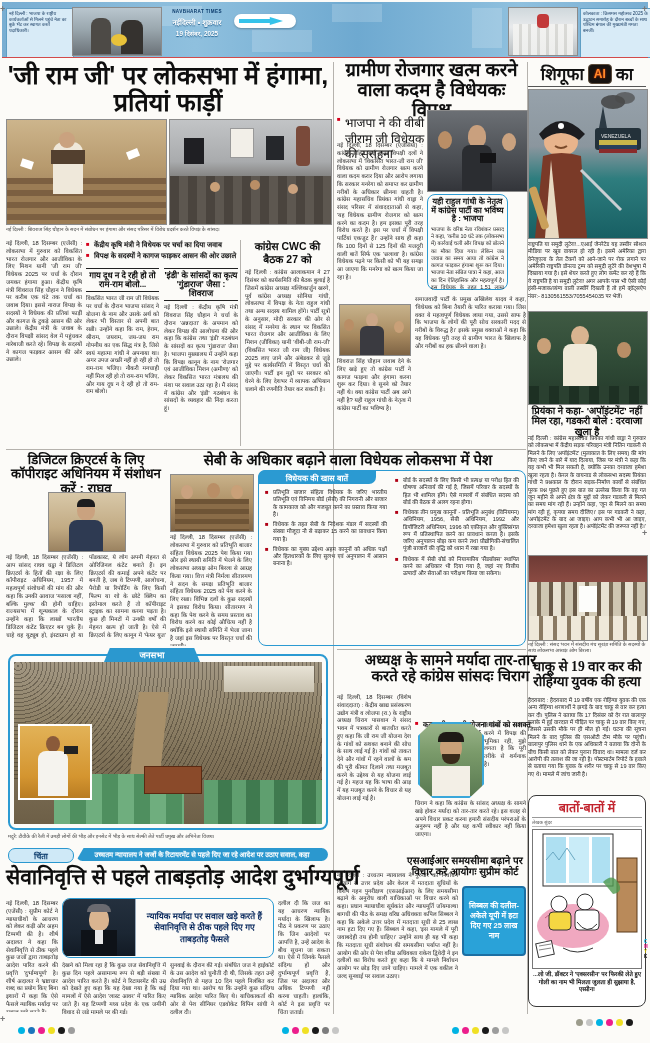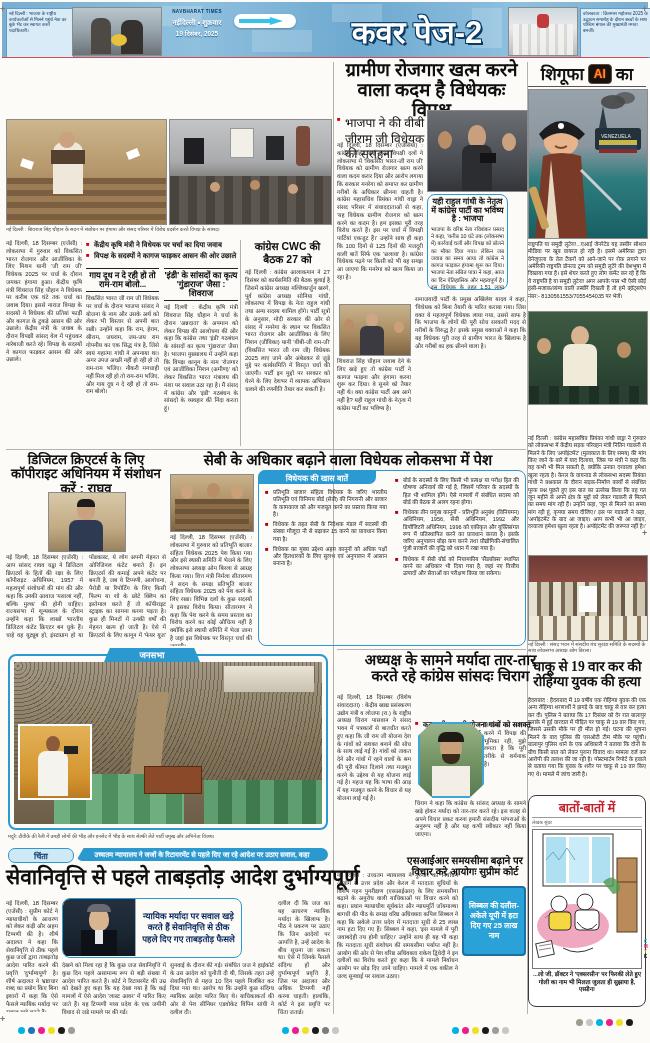--- a/index.html
+++ b/index.html
@@ -49,43 +49,41 @@
     <div class="abs" style="left:160px;top:7px;width:70px;height:44px;text-align:center;">
       <div style="font-size:4.6px;font-weight:bold;color:#0a3a6b;letter-spacing:.4px;">NAVBHARAT TIMES</div>
       <div style="margin-top:3px;font-size:7.2px;font-weight:bold;color:#ffffff;text-shadow:0 1px 1px #1c5e8e;">नईदिल्ली • शुक्रवार</div>
       <div style="margin-top:2px;font-size:6.4px;font-weight:bold;color:#ffffff;text-shadow:0 1px 1px #1c5e8e;">19 दिसंबर, 2025</div>
     </div>
 
     <div class="abs" style="left:232px;top:12px;width:62px;height:14px;background:#ffffff;border-radius:8px;box-shadow:0 1px 2px rgba(0,0,0,.25);">
       <div style="position:absolute;left:5px;top:3px;width:44px;height:8px;background:#35c3ea;clip-path:polygon(0 25%,70% 25%,70% 0,100% 50%,70% 100%,70% 75%,0 75%);"></div>
     </div>
 
-    <div class="abs" style="left:300px;top:6px;width:230px;height:45px;display:flex;align-items:center;justify-content:center;">
-      <span style="font-size:31px;font-weight:bold;color:#ffffff;text-shadow:2px 2px 0 #0a3a66,-1px -1px 0 #0a3a66,1px -1px 0 #0a3a66,-1px 1px 0 #0a3a66;">कवर पेज-2</span>
-    </div>
 
     <div class="photo" style="left:506px;top:5px;width:68px;height:47px;background:linear-gradient(180deg,#cfd8dc 0%,#e8eaec 40%,#b9bfc2 100%);">
       <div style="position:absolute;left:4px;top:16px;width:60px;height:31px;background:repeating-linear-gradient(90deg,#f3f3f1 0 6px,#d8d8d4 6px 9px);opacity:.9;"></div>
       <div style="position:absolute;left:28px;top:6px;width:12px;height:14px;background:#c23a3a;border-radius:4px;"></div>
     </div>
 
     <div class="hcap" style="left:578px;top:6px;width:66px;height:44px;">कोलकाता : क्रिसमस महोत्सव 2025 के उद्घाटन समारोह के दौरान बच्चों के साथ पश्चिम बंगाल की मुख्यमंत्री ममता बनर्जी।</div>
   </div>
   <div class="abs" style="left:2px;top:57px;width:646px;height:1px;background:#d24a4a;"></div>
 
   <div class="crop" style="left:0px;top:4px;">+</div>
   <div class="crop" style="left:642px;top:4px;">+</div>
   <div class="crop" style="left:0px;top:1014px;">+</div>
   <div class="crop" style="left:642px;top:528px;">+</div>
 
   <div class="vrule" style="left:333px;top:62px;height:952px;"></div>
   <div class="vrule" style="left:527px;top:62px;height:952px;"></div>
   <div class="hrule" style="left:6px;top:449px;width:520px;"></div>
   <div class="hrule" style="left:337px;top:649px;width:189px;"></div>
 
+  <div class="abs hl" style="left:6px;top:62px;width:324px;height:54px;font-size:25px;">'जी राम जी' पर लोकसभा में हंगामा, प्रतियां फाड़ीं</div>
 
   <div class="photo" style="left:6px;top:119px;width:159px;height:104px;background:linear-gradient(180deg,#cdb58c 0%,#b79a6e 45%,#8a6c4b 100%);">
     <div style="position:absolute;left:0;top:58px;width:159px;height:46px;background:repeating-linear-gradient(180deg,#7c5f41 0 6px,#9b7c55 6px 12px);"></div>
     <div style="position:absolute;left:46px;top:22px;width:30px;height:52px;background:#efe8da;border-radius:10px 10px 0 0;"></div>
     <div style="position:absolute;left:52px;top:12px;width:16px;height:16px;background:#caa27f;border-radius:50%;"></div>
     <div style="position:absolute;left:44px;top:30px;width:34px;height:14px;background:#53402f;"></div>
     <div style="position:absolute;left:14px;top:40px;width:12px;height:8px;background:#fff;transform:rotate(18deg);"></div>
     <div style="position:absolute;left:120px;top:30px;width:12px;height:8px;background:#fff;transform:rotate(-22deg);"></div>
   </div>
 
@@ -185,20 +183,21 @@
   <div class="abs bd" style="left:528px;top:241px;width:118px;height:66px;font-size:5.5px;">राष्ट्रपति या समुद्री लुटेरा!...एआई जेनरेटेड यह तस्वीर सोशल मीडिया पर खूब वायरल हो रही है। इसमें अमेरिका द्वारा वेनेजुएला के तेल टैंकरों को आने-जाने पर रोक लगाने पर अमेरिकी राष्ट्रपति डॉनल्ड ट्रम्प को समुद्री लुटेरे की वेशभूषा में दिखाया गया है। इसे शेयर करते हुए लोग कमेंट कर रहे हैं कि ये राष्ट्रपति है या समुद्री लुटेरा! अगर आपके पास भी ऐसी कोई हंसी-मजाक/व्यंग्य वाली तस्वीरें दिखती हैं तो हमें व्हॉट्सऐप नंबर:- 8130561553/7055454035 पर भेजें।</div>
 
   <div class="photo" style="left:528px;top:311px;width:118px;height:92px;background:linear-gradient(180deg,#3f5a43 0%,#2f4a36 55%,#24392a 100%);">
     <div style="position:absolute;left:42px;top:14px;width:18px;height:20px;background:#d9b490;border-radius:50%;"></div>
     <div style="position:absolute;left:34px;top:32px;width:34px;height:42px;background:#f0ead9;border-radius:8px 8px 0 0;"></div>
     <div style="position:absolute;left:8px;top:26px;width:14px;height:16px;background:#c9a078;border-radius:50%;"></div>
     <div style="position:absolute;left:88px;top:30px;width:14px;height:16px;background:#b98e66;border-radius:50%;"></div>
     <div style="position:absolute;left:0px;top:74px;width:118px;height:18px;background:repeating-linear-gradient(90deg,#1d3023 0 10px,#2a4030 10px 20px);"></div>
   </div>
 
+  <div class="abs hl" style="left:528px;top:406px;width:118px;height:26px;font-size:9.6px;">प्रियंका ने कहा- 'अपॉइंटमेंट' नहीं मिल रहा, गडकरी बोले : दरवाजा खुला है</div>
   <div class="abs bd" style="left:528px;top:435px;width:118px;height:116px;font-size:5.5px;">नई दिल्ली : कांग्रेस महासचिव प्रियंका गांधी वाड्रा ने गुरुवार को लोकसभा में केंद्रीय सड़क परिवहन मंत्री नितिन गडकरी से मिलने के लिए 'अपॉइंटमेंट' (मुलाकात के लिए समय) की मांग किए जाने के बारे में याद दिलाया, जिस पर मंत्री ने कहा कि यह कभी भी मिल सकती है, क्योंकि उनका दरवाजा हमेशा खुला रहता है। केरल के वायनाड से लोकसभा सदस्य प्रियंका गांधी ने प्रश्नकाल के दौरान सड़क-निर्माण कार्यों से संबंधित पूरक प्रश्न पूछते हुए इस बात का उल्लेख किया कि वह गत जून महीने से अपने क्षेत्र के मुद्दों को लेकर गडकरी से मिलने का समय मांग रही हैं। उन्होंने कहा, 'जून से मिलने का समय मांग रही हूं, कृपया समय दीजिए।' इस पर गडकरी ने कहा, 'अपॉइंटमेंट के बाद आ जाइए। आप कभी भी आ जाइए, दरवाजा हमेशा खुला रहता है। अपॉइंटमेंट की जरूरत नहीं है।'</div>
 
   <div class="photo" style="left:528px;top:555px;width:118px;height:84px;background:linear-gradient(180deg,#6e3b35 0%,#8a4a42 30%,#5d4a3d 100%);">
     <div style="position:absolute;left:0;top:26px;width:118px;height:34px;background:repeating-linear-gradient(90deg,#e8e2d2 0 8px,#7a6a55 8px 12px,#cfc7b2 12px 20px,#6a5a48 20px 24px);"></div>
     <div style="position:absolute;left:0;top:60px;width:118px;height:24px;background:repeating-linear-gradient(90deg,#efe9da 0 10px,#8a7a62 10px 14px);"></div>
     <div style="position:absolute;left:50px;top:30px;width:18px;height:26px;background:#fdfdfb;"></div>
   </div>
   <div class="abs cap" style="left:528px;top:641px;width:118px;height:16px;">नई दिल्ली : संसद भवन में संसदीय मंच सुरक्षा समिति के सदस्यों के साथ लोकसभा अध्यक्ष ओम बिरला।</div>
 
   <div class="abs hl" style="left:528px;top:660px;width:118px;height:34px;font-size:13.6px;font-family:Liberation Serif, serif;">चाकू से 19 वार कर की रोहिंग्या युवक की हत्या</div>
@@ -312,21 +311,21 @@
     <div class="bd" style="height:130px;">नई दिल्ली : उच्चतम न्यायालय ने गुरुवार को निर्वाचन आयोग से उत्तर प्रदेश और केरल में मतदाता सूचियों के विशेष गहन पुनरीक्षण (एसआईआर) के लिए समयसीमा बढ़ाने के अनुरोध वाली याचिकाओं पर विचार करने को कहा। प्रधान न्यायाधीश सूर्यकांत और न्यायमूर्ति जॉयमाल्या बागची की पीठ के समक्ष वरिष्ठ अधिवक्ता कपिल सिब्बल ने कहा कि अकेले उत्तर प्रदेश में मतदाता सूची से 25 लाख नाम हटा दिए गए हैं। सिब्बल ने कहा, 'इस मामले में पूरी जवाबदेही तय होनी चाहिए।' उन्होंने साथ ही यह भी कहा कि मतदाता सूची संशोधन की समयसीमा पर्याप्त नहीं है। आयोग की ओर से पेश वरिष्ठ अधिवक्ता राकेश द्विवेदी ने इन दलीलों का विरोध करते हुए कहा कि ये मामले निर्वाचन आयोग पर छोड़ दिए जाने चाहिए। मामले में एक वकील ने जल्द सुनवाई पर सवाल उठाए।</div>
   </div>
 
   <div class="abs" style="left:8px;top:848px;width:64px;height:13px;background:#cfe9f7;border:1px solid #2b98cf;border-radius:7px;display:flex;align-items:center;justify-content:center;font-size:8px;font-weight:bold;color:#0a3a6b;">चिंता</div>
   <div class="abs kicker-pill" style="left:76px;top:848px;width:252px;height:13px;font-size:6.8px;clip-path:polygon(3% 0,100% 0,100% 100%,0 100%);">उच्चतम न्यायालय ने जजों के रिटायरमेंट से पहले दिए जा रहे आदेश पर उठाए सवाल, कहा</div>
 
   <div class="abs hl" style="left:6px;top:866px;width:452px;height:26px;font-size:21px;text-align:left;">सेवानिवृत्ति से पहले ताबड़तोड़ आदेश दुर्भाग्यपूर्ण</div>
 
   <div class="abs bd" style="left:6px;top:900px;width:52px;height:112px;">नई दिल्ली, 18 दिसम्बर (एजेंसी) : सुप्रीम कोर्ट ने न्यायाधीशों के आचरण को लेकर कड़ी और अहम टिप्पणी की है। शीर्ष अदालत ने कहा कि सेवानिवृत्ति से ठीक पहले कुछ जजों द्वारा ताबड़तोड़ आदेश पारित करने की प्रवृत्ति 'दुर्भाग्यपूर्ण' है। शीर्ष अदालत ने भ्रष्टाचार शब्द का प्रयोग किए बिना इशारों में कहा कि ऐसे फैसले न्यायिक मर्यादा पर सवाल खड़े करते हैं।</div>
 
-  <div class="abs bluebox" style="left:62px;top:898px;width:180px;height:60px;box-sizing:border-box;display:flex;overflow:hidden;">
+  <div class="abs bluebox" style="left:62px;top:898px;width:212px;height:60px;box-sizing:border-box;display:flex;overflow:hidden;">
     <div class="photo" style="position:relative;left:0;top:0;width:72px;height:57px;border:none;border-right:1px solid #9ab;flex:0 0 72px;background:linear-gradient(180deg,#24303e 0%,#1b2633 60%,#121a24 100%);">
       <div style="position:absolute;left:26px;top:8px;width:20px;height:24px;background:#d9b490;border-radius:50% 50% 42% 42%;"></div>
       <div style="position:absolute;left:24px;top:5px;width:24px;height:8px;background:#6a6a70;border-radius:8px 8px 0 0;"></div>
       <div style="position:absolute;left:18px;top:31px;width:36px;height:26px;background:#0e1218;"></div>
       <div style="position:absolute;left:32px;top:31px;width:8px;height:14px;background:#e8e8e8;"></div>
     </div>
     <div style="flex:1;display:flex;align-items:center;justify-content:center;padding:2px 4px;font-size:8.6px;font-weight:bold;color:#0a2a5e;text-align:center;line-height:1.3;">न्यायिक मर्यादा पर सवाल खड़े करते हैं सेवानिवृत्ति से ठीक पहले दिए गए ताबड़तोड़ फैसले</div>
   </div>
 
   <div class="abs bd" style="left:62px;top:962px;width:104px;height:52px;">देखने को मिला रहा है कि कुछ जज सेवानिवृत्ति में कुछ दिन पहले असामान्य रूप से बड़ी संख्या में आदेश पारित करते हैं। कोर्ट ने रिटायरमेंट की उम्र को देखते हुए कहा कि यह देखा गया है कि कई मामलों में ऐसे आदेश 'लास्ट आवर' में पारित किए जाते हैं। यह टिप्पणी मध्य प्रदेश के एक जमीनी विवाद से जुड़े मामले पर की गई।</div>

